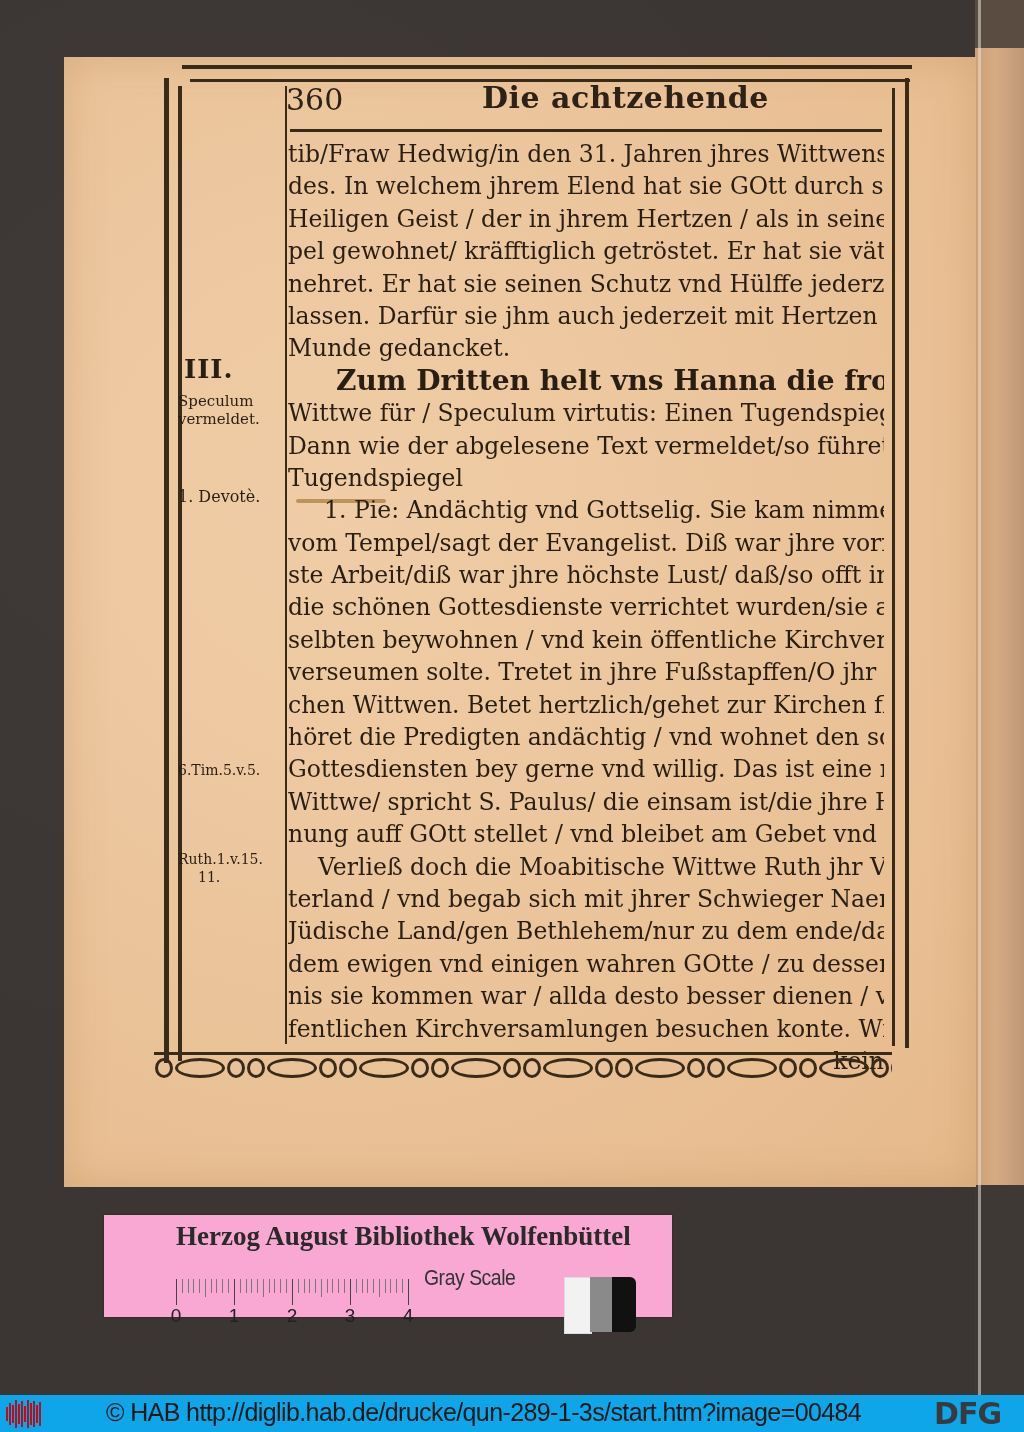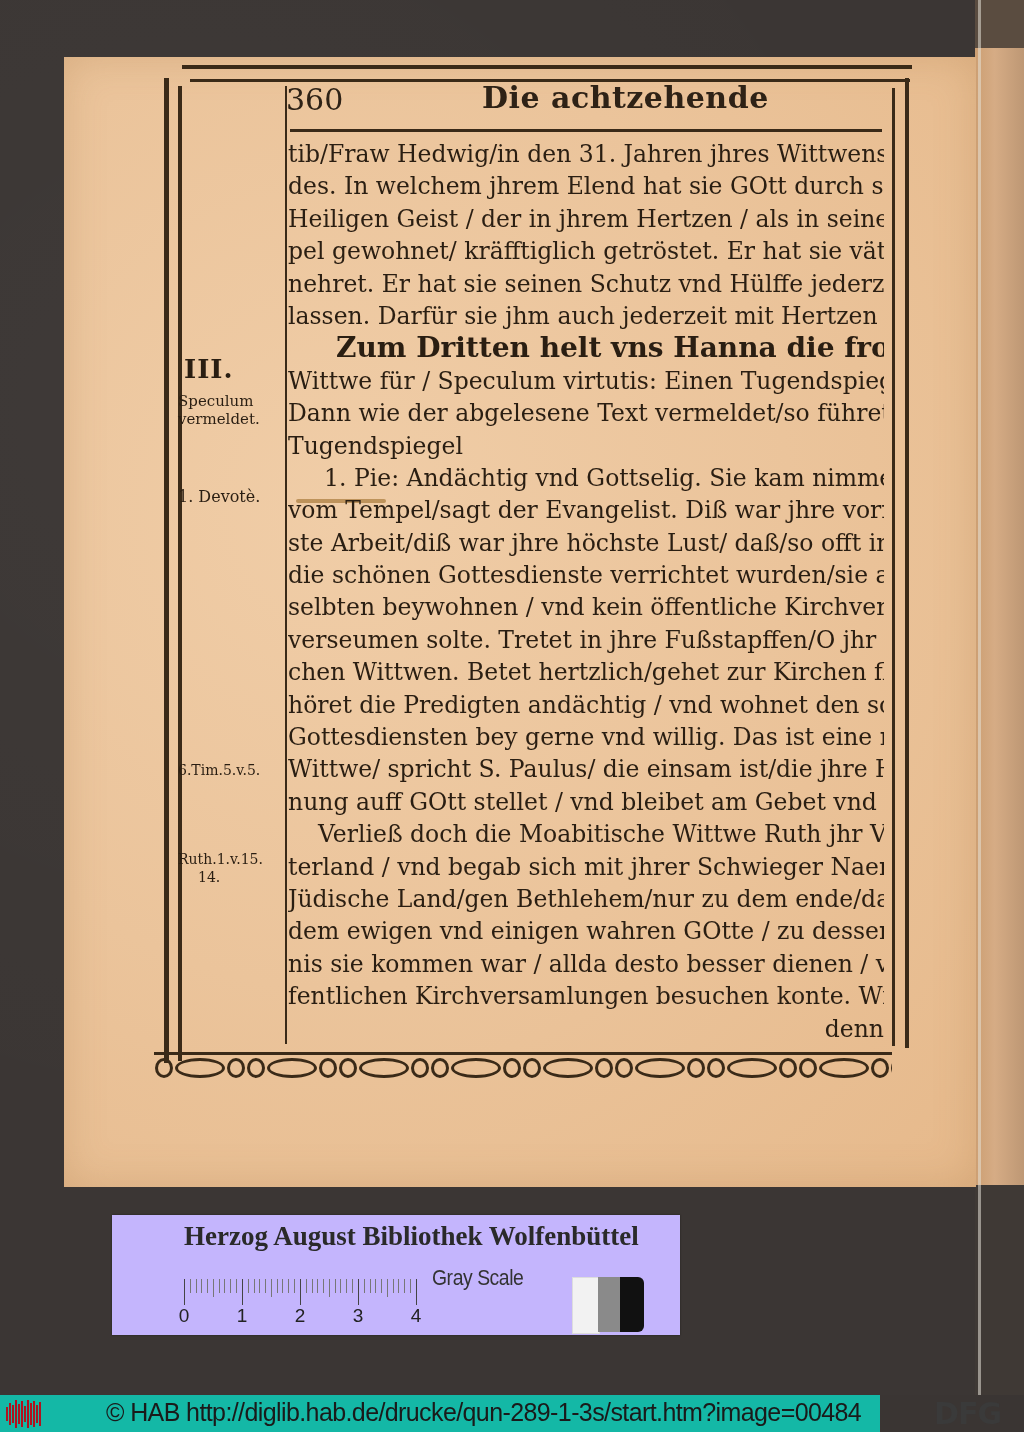--- a/index.html
+++ b/index.html
@@ -78,22 +78,22 @@
   .orn-circle {
     width:12px; height:14px; border:3px solid #3a2a18; border-radius:50%;
     margin:0 1px;
   }
   .orn-oval {
     width:44px; height:14px; border:3px solid #3a2a18; border-radius:50%;
     margin:0 1px;
   }
   
   .hab-card {
-    position:absolute; left:112px; top:1215px; width:568px; height:120px;
-    background:#c4b5fd;
+    position:absolute; left:104px; top:1215px; width:568px; height:102px;
+    background:#f9a8d4;
     box-shadow:0 0 2px rgba(0,0,0,0.4);
   }
   .hab-title {
     position:absolute; left:72px; top:6px; font-family:"Liberation Serif", serif;
     font-weight:bold; font-size:27px; color:#2a2a2a; white-space:nowrap;
   }
   .ruler {
     position:absolute; left:72px; top:50px; width:232px; height:62px;
   }
   .tick { position:absolute; top:14px; width:1px; height:14px; background:#777; }
@@ -101,22 +101,22 @@
   .tick-label {
     position:absolute; top:40px; font-family:"Liberation Sans", sans-serif;
     font-size:19px; color:#222; transform:translateX(-50%);
   }
   .grayscale-label {
     position:absolute; left:320px; top:50px; font-family:"Liberation Sans", sans-serif;
     font-size:22px; color:#333; letter-spacing:-0.5px; transform:scaleX(0.88); transform-origin:left;
   }
   .gs-patch { position:absolute; top:62px; height:55px; }
   .footer {
-    position:absolute; left:0; top:1395px; width:880px; height:37px;
-    background:#14b8a6; display:flex; align-items:center;
+    position:absolute; left:0; top:1395px; width:1024px; height:37px;
+    background:#0ea5e9; display:flex; align-items:center;
   }
   .logo-bars {
     position:absolute; left:6px; top:5px; width:40px; height:28px;
     display:flex; align-items:center; gap:1px;
   }
   .logo-bars span { display:block; width:2px; background:#b0121e; }
   .footer-text {
     position:absolute; left:106px; top:3px; font-family:"Liberation Sans", sans-serif;
     font-size:25px; color:#1a1a1a; white-space:nowrap; letter-spacing:-0.6px;
   }
@@ -158,32 +158,33 @@
   <div>vermeldet.</div>
 </div>
 <div class="margin" style="top:488px;font-size:16px;">
   <span>1. Devotè.</span>
 </div>
 <div class="margin" style="top:761px;font-size:14px;">
   <span>6.Tim.5.v.5.</span>
 </div>
 <div class="margin" style="top:850px;font-size:14px;">
   <div>Ruth.1.v.15.</div>
-  <div style="padding-left:20px;">14.</div>
+  <div style="padding-left:20px;">11.</div>
 </div>
 
 <div class="underline-mark"></div>
 
 <div class="body-text">
   <span class="line">tib/Fraw Hedwig/in den 31. Jahren jhres Wittwenstan=</span>
   <span class="line">des. In welchem jhrem Elend hat sie GOtt durch seinen</span>
   <span class="line">Heiligen Geist / der in jhrem Hertzen / als in seinem Tem=</span>
   <span class="line">pel gewohnet/ kräfftiglich getröstet. Er hat sie väterlich er=</span>
   <span class="line">nehret. Er hat sie seinen Schutz vnd Hülffe jederzeit sehen</span>
   <span class="line">lassen. Darfür sie jhm auch jederzeit mit Hertzen vnd</span>
+  <span class="line last">Munde gedancket.</span>
   <span class="line heading" style="padding-left:48px;">Zum Dritten helt vns Hanna die fromme</span>
   <span class="line">Wittwe für / Speculum virtutis: Einen Tugendspiegel.</span>
   <span class="line">Dann wie der abgelesene Text vermeldet/so führet sie jhren</span>
   <span class="line last">Tugendspiegel</span>
   <span class="line" style="padding-left:36px;">1. Pie: Andächtig vnd Gottselig. Sie kam nimmer</span>
   <span class="line">vom Tempel/sagt der Evangelist. Diß war jhre vornem=</span>
   <span class="line">ste Arbeit/diß war jhre höchste Lust/ daß/so offt im Tempel</span>
   <span class="line">die schönen Gottesdienste verrichtet wurden/sie allzeit den=</span>
   <span class="line">selbten beywohnen / vnd kein öffentliche Kirchversamlung</span>
   <span class="line">verseumen solte. Tretet in jhre Fußstapffen/O jhr Christli=</span>
@@ -191,21 +192,21 @@
   <span class="line">höret die Predigten andächtig / vnd wohnet den schönen</span>
   <span class="line">Gottesdiensten bey gerne vnd willig. Das ist eine rechte</span>
   <span class="line">Wittwe/ spricht S. Paulus/ die einsam ist/die jhre Hoff=</span>
   <span class="line">nung auff GOtt stellet / vnd bleibet am Gebet vnd Flehen</span>
   <span class="line" style="padding-left:30px;">Verließ doch die Moabitische Wittwe Ruth jhr Va=</span>
   <span class="line">terland / vnd begab sich mit jhrer Schwieger Naemi ins</span>
   <span class="line">Jüdische Land/gen Bethlehem/nur zu dem ende/damit sie</span>
   <span class="line">dem ewigen vnd einigen wahren GOtte / zu dessen Erkent=</span>
   <span class="line">nis sie kommen war / allda desto besser dienen / vnd die öf=</span>
   <span class="line">fentlichen Kirchversamlungen besuchen konte. Wie sie</span>
-  <span class="line right">denn</span>
+  <span class="line right">kein</span>
 </div>
 
 <div class="ornament">
   <div class="orn-unit">
       <div class="orn-circle"></div>
       <div class="orn-oval"></div>
       <div class="orn-circle"></div>
     </div>
   <div class="orn-unit">
       <div class="orn-circle"></div>

